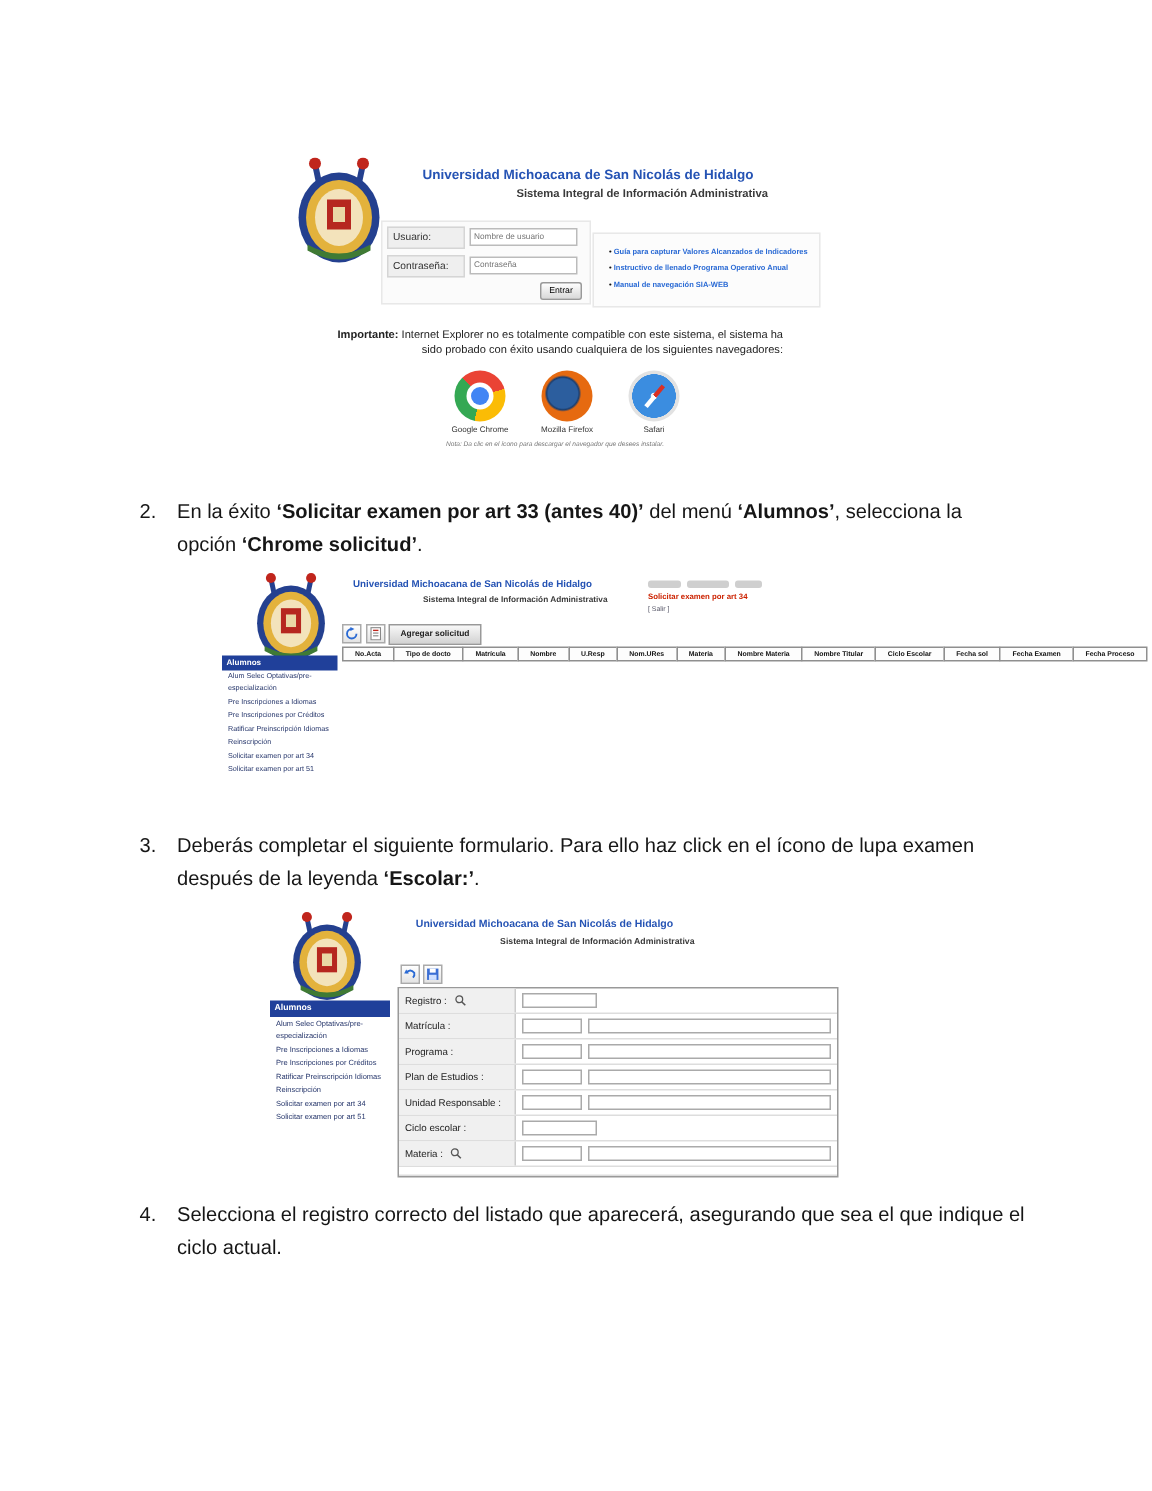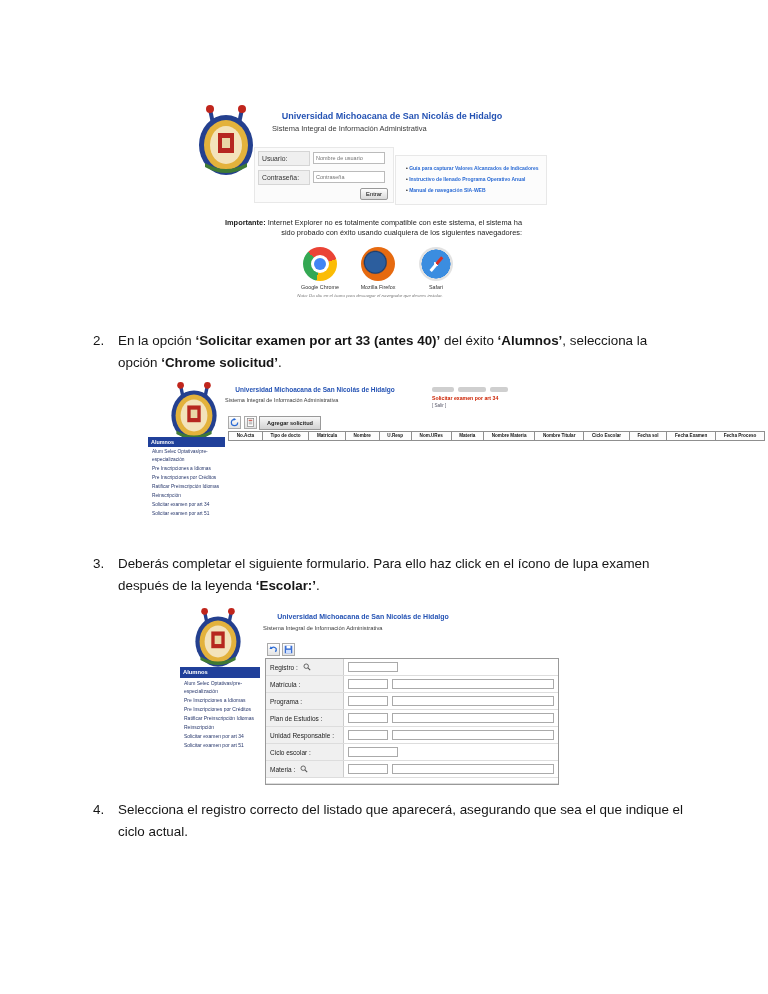--- a/index.html
+++ b/index.html
@@ -13,21 +13,21 @@
   .logo svg { width:100%; height:100%; display:block; }
 
   
   .step { position:absolute; left:93px; width:590px; font-size:13.4px; line-height:22px; color:#161616; margin:0; }
   .snum { position:absolute; left:0; top:0; }
   .sbody { display:block; margin-left:25px; }
 
   
   .shot1 { left:190px; top:103px; width:362px; height:200px; }
   .t-title { position:absolute; text-align:center; font-weight:bold; color:#2553B4; }
-  .t-sub   { position:absolute; text-align:left; font-weight:normal; color:#3a3a3a; }
+  .t-sub   { position:absolute; text-align:right; font-weight:bold; color:#3a3a3a; }
   .shot1 .t-title { left:82px; top:8px; width:240px; font-size:9px; }
   .shot1 .t-sub   { left:82px; top:21px; width:240px; font-size:7.5px; }
   .login-panel { position:absolute; left:64px; top:44px; width:140px; height:56px;
                  background:#fbfbfb; border:1px solid #e8e8e8; }
   .lg-label { position:absolute; background:#efefef; border:1px solid #d5d5d5; color:#333;
               font-size:6.8px; line-height:13px; padding:0 3px; width:52px; height:15px; }
   .lbl-user { left:68px; top:48px; }
   .lbl-pass { left:68px; top:67px; }
   .lg-input { position:absolute; width:72px; height:12px; border:1px solid #bbb; background:#fff;
               font-size:5.5px; padding:0 2px; color:#333; font-family:"Liberation Sans",sans-serif; }
@@ -154,21 +154,21 @@
     <div class="bicon firefox"></div>
     <div class="bicon safari"></div>
     <div class="blabel bl-chrome">Google Chrome</div>
     <div class="blabel bl-firefox">Mozilla Firefox</div>
     <div class="blabel bl-safari">Safari</div>
     <div class="bnote">Nota: Da clic en el ícono para descargar el navegador que desees instalar.</div>
   </section>
 
   <p class="step" style="top:330px;">
     <span class="snum">2.</span>
-    <span class="sbody"><span>En la opción </span><b>‘Solicitar examen por art 33 (antes 40)’</b><span> del éxito </span><b>‘Alumnos’</b><span>, selecciona la opción </span><b>‘Chrome solicitud’</b><span>.</span></span>
+    <span class="sbody"><span>En la éxito </span><b>‘Solicitar examen por art 33 (antes 40)’</b><span> del menú </span><b>‘Alumnos’</b><span>, selecciona la opción </span><b>‘Chrome solicitud’</b><span>.</span></span>
   </p>
 
   <section class="shot shot2">
     <div class="logo" style="left:23px;top:4px;width:52px;height:62px;">
       <svg viewBox="0 0 62 74">
         <rect x="14" y="2" width="4" height="14" fill="#24408f" transform="rotate(-12 16 9)"></rect>
         <rect x="44" y="2" width="4" height="14" fill="#24408f" transform="rotate(12 46 9)"></rect>
         <circle cx="15" cy="4" r="4" fill="#c0251c"></circle>
         <circle cx="47" cy="4" r="4" fill="#c0251c"></circle>
         <ellipse cx="31" cy="40" rx="27" ry="30" fill="#24408f"></ellipse>

